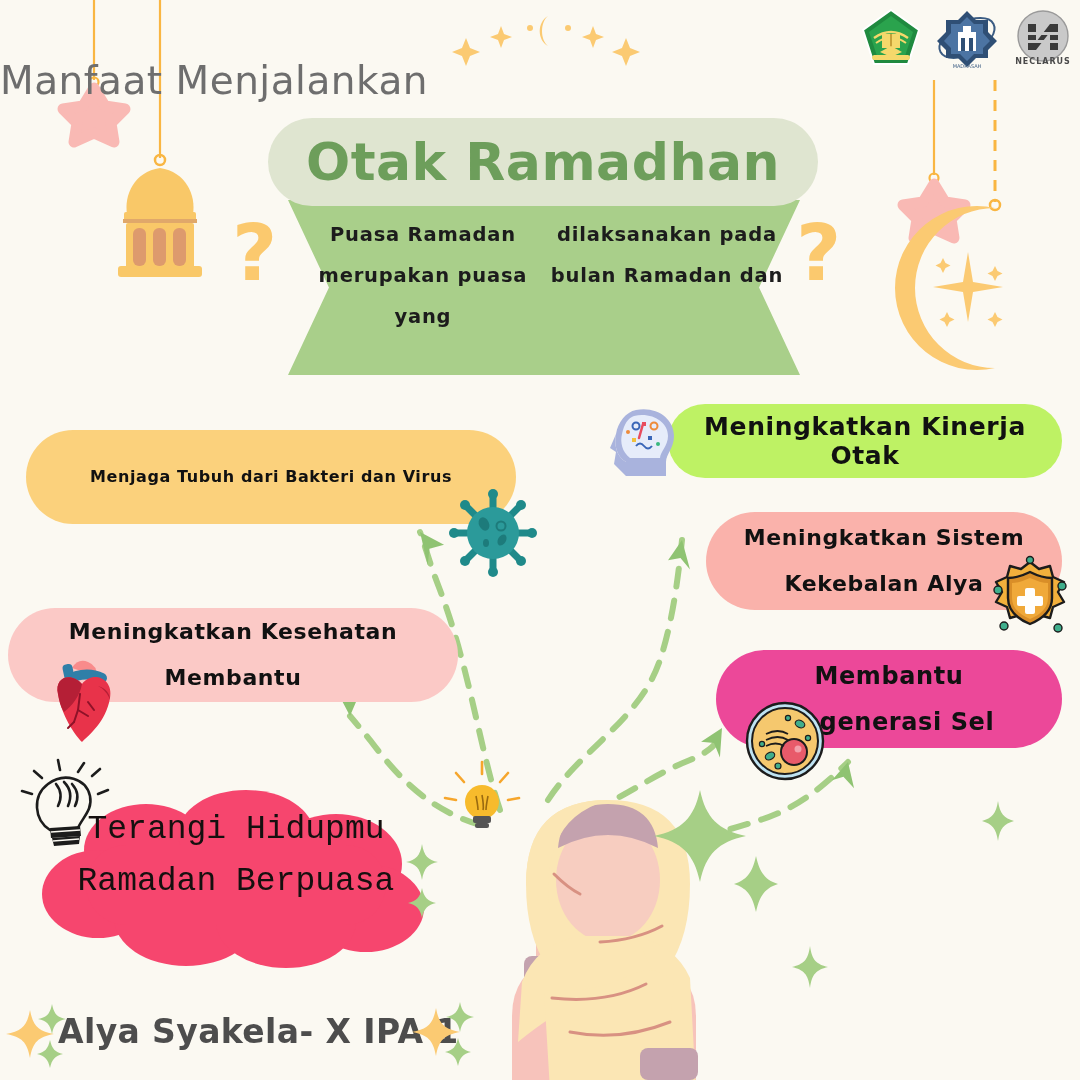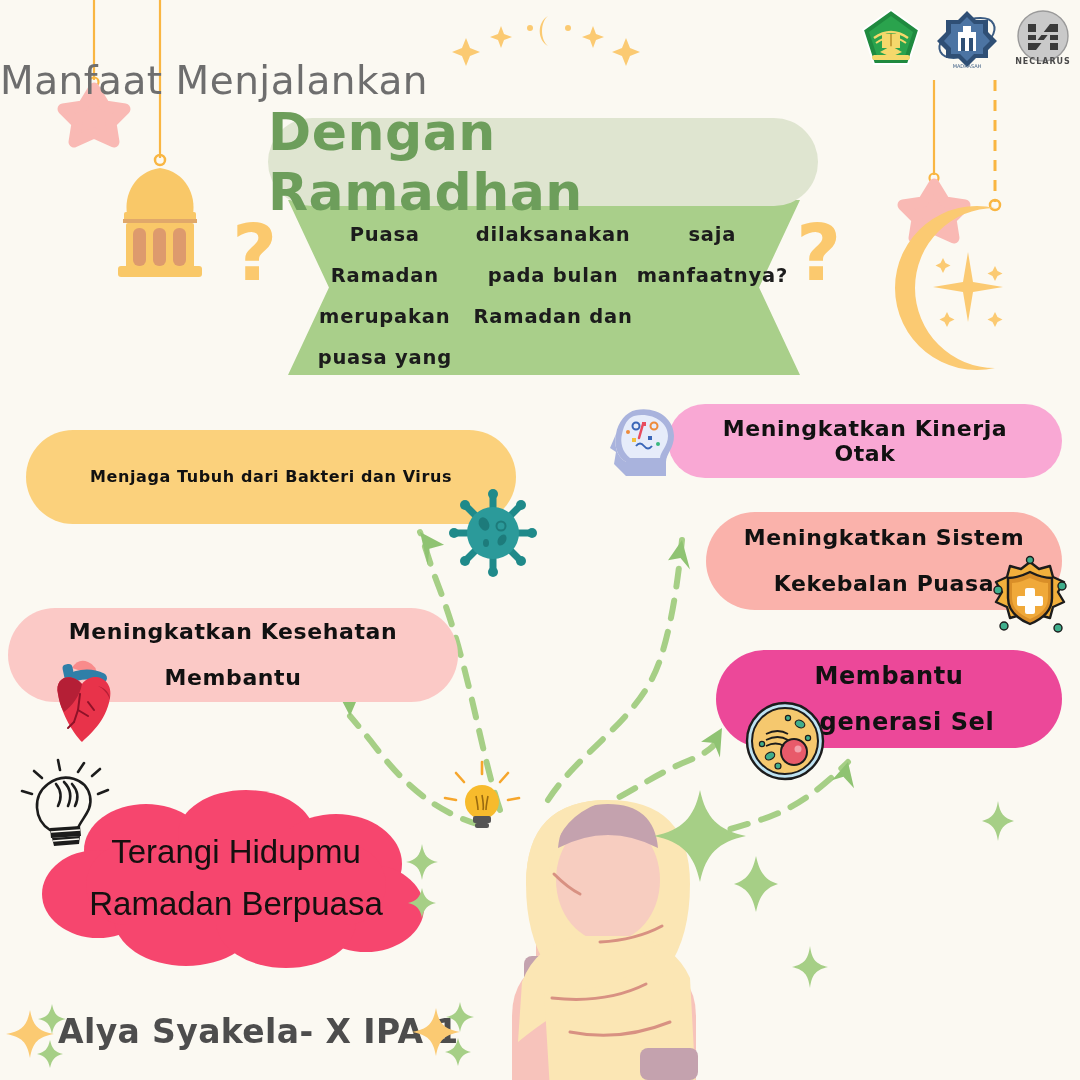--- a/index.html
+++ b/index.html
@@ -52,33 +52,33 @@
     display:flex; align-items:center; justify-content:center;
     text-align:center;
     color:#111; font-weight:600; letter-spacing:.6px;
     font-family:"DejaVu Sans", sans-serif;
     padding:0 22px;
   }
   #pill-bakteri{ left:26px; top:430px; width:490px; height:94px; background:#fbd17c;
                  font-size:16px; line-height:46px; }
   #pill-jantung{ left:8px; top:608px; width:450px; height:94px; background:#fbc9c6;
                  font-size:22px; line-height:46px; }
-  #pill-otak{ left:668px; top:404px; width:394px; height:74px; background:#f9a8d4;
-              font-size:22px; }
+  #pill-otak{ left:668px; top:404px; width:394px; height:74px; background:#bef264;
+              font-size:25px; }
   #pill-imun{ left:706px; top:512px; width:356px; height:98px; background:#fab2ab;
               font-size:22px; line-height:46px; }
   #pill-sel{ left:716px; top:650px; width:346px; height:98px; background:#ec4899;
              font-size:24px; line-height:46px; }
 
   
   #cloud-wrap{ left:36px; top:790px; width:400px; height:180px; }
   #cloud-text{
-    left:56px; top:818px; width:360px; height:120px;
+    left:56px; top:796px; width:360px; height:120px;
     display:flex; flex-direction:column; align-items:center; justify-content:center;
-    font-family:Liberation Sans, sans-serif; font-size:33px; color:#15100f;
+    font-family:Liberation Mono, monospace; font-size:33px; color:#15100f;
     line-height:52px; text-align:center;
   }
 
   
   #footer{
     left:58px; top:1012px; font-size:33px; font-weight:700; color:#4d4d4d;
     letter-spacing:.4px; font-family:"DejaVu Sans", sans-serif;
   }
 
   svg{ display:block; overflow:visible; }
@@ -174,27 +174,26 @@
       <rect x="14" y="32" width="34" height="3" fill="#c9c9c9"></rect>
       <text x="31" y="56" font-family="DejaVu Sans, sans-serif" font-size="8" font-weight="700" fill="#4a4a4a" text-anchor="middle" letter-spacing="1">NECLARUS</text>
     </svg>
   </div>
 
   <div id="subtitle" class="abs">Manfaat Menjalankan</div>
 
   <div id="banner-shape" class="abs"></div>
 
   <div id="title-pill" class="abs">
-    <span id="title-text">Dengan Ramadhan</span>
+    <span id="title-text">Otak Ramadhan</span>
   </div>
 
   <div id="banner-text" class="abs">
     <div>Puasa Ramadan merupakan puasa yang</div>
     <div>dilaksanakan pada bulan Ramadan dan</div>
-    <div>saja  manfaatnya?</div>
   </div>
 
   <svg class="abs" style="left:0;top:380px;" width="1080" height="560">
     <g fill="none" stroke="#a6cf86" stroke-width="6" stroke-dasharray="18 14" stroke-linecap="round">
 
       <path d="M500 430 C480 370 470 290 440 210 C430 185 425 165 420 152"></path>
 
       <path d="M480 445 C430 430 400 400 370 360 C360 348 355 342 350 336"></path>
 
       <path d="M548 420 C580 370 640 340 660 280 C672 244 678 200 682 160"></path>
@@ -270,21 +269,21 @@
       <rect x="34" y="18" width="4" height="4" fill="#e84c5e"></rect>
       <rect x="40" y="32" width="4" height="4" fill="#3a66b8"></rect>
       <rect x="24" y="34" width="4" height="4" fill="#f2c03c"></rect>
       <path d="M35 20 L31 34" stroke="#e84c5e" stroke-width="2.5" stroke-linecap="round"></path>
       <path d="M28 42 q4 -5 8 0 q4 5 8 0" stroke="#3a66b8" stroke-width="2" fill="none"></path>
       <circle cx="50" cy="40" r="2" fill="#3ab87f"></circle>
       <circle cx="20" cy="28" r="2" fill="#ee8b3a"></circle>
     </g>
   </svg>
 
-  <div id="pill-imun" class="pill">Meningkatkan Sistem Kekebalan Puasa</div>
+  <div id="pill-imun" class="pill">Meningkatkan Sistem Kekebalan Alya</div>
   <svg class="abs" style="left:990px;top:556px;" width="80" height="80">
     <path d="M40 6 l9 7 11 -3 3 11 11 5 -6 10 6 10 -11 5 -3 11 -11 -3 -9 7 -9 -7 -11 3 -3 -11 -11 -5 6 -10 -6 -10 11 -5 3 -11 11 3 Z" fill="#f2b03c" stroke="#1c1c1c" stroke-width="2.4" stroke-linejoin="round"></path>
     <path d="M40 16 C48 20 56 22 62 22 L62 42 C62 55 52 63 40 68 C28 63 18 55 18 42 L18 22 C24 22 32 20 40 16 Z" fill="#d98e28" stroke="#1c1c1c" stroke-width="2.4"></path>
     <path d="M40 22 C47 25 53 27 58 27 L58 42 C58 52 50 59 40 63 C30 59 22 52 22 42 L22 27 C27 27 33 25 40 22 Z" fill="#f0a93a"></path>
     <rect x="35" y="32" width="10" height="26" rx="2" fill="#ffffff"></rect>
     <rect x="27" y="40" width="26" height="10" rx="2" fill="#ffffff"></rect>
     <g fill="#3fae8c" stroke="#1c1c1c" stroke-width="1.4">
       <circle cx="8" cy="34" r="4"></circle>
         <circle cx="72" cy="30" r="4"></circle>
       <circle cx="14" cy="70" r="4"></circle>

